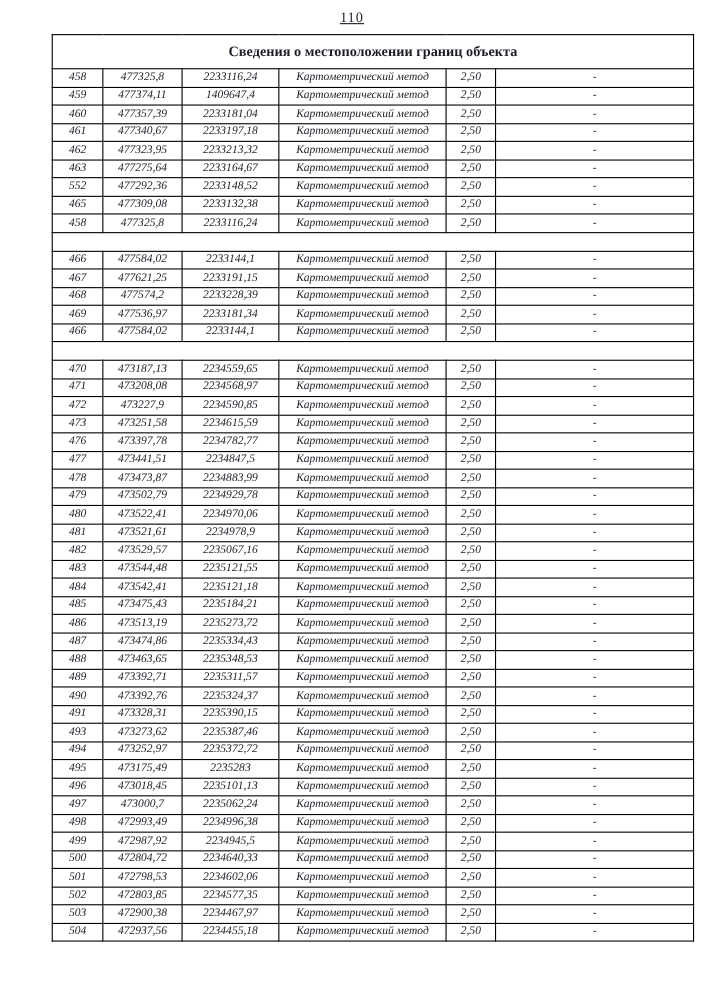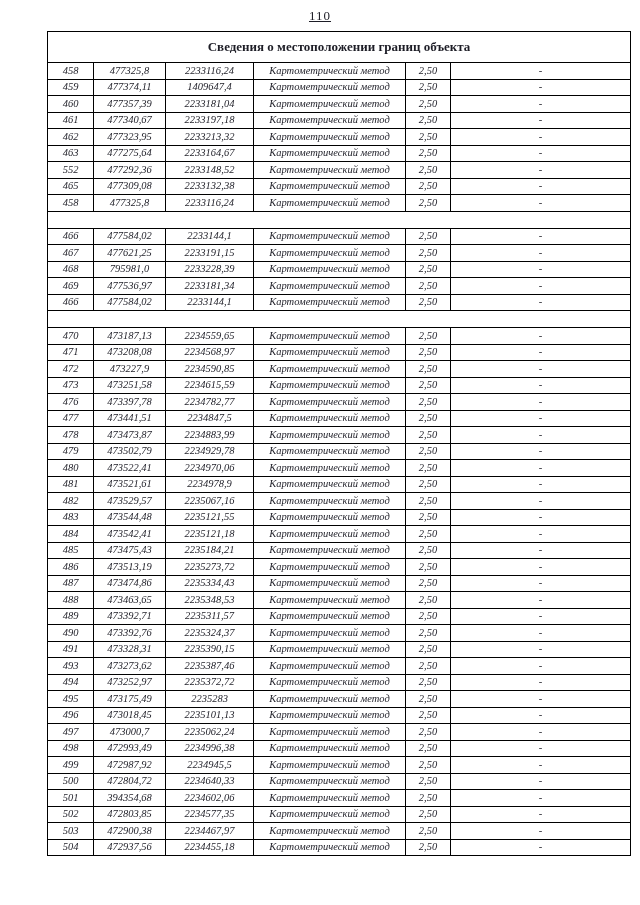--- a/index.html
+++ b/index.html
@@ -166,21 +166,21 @@
         <tr>
           <td>467</td>
           <td>477621,25</td>
           <td>2233191,15</td>
           <td>Картометрический метод</td>
           <td>2,50</td>
           <td>-</td>
         </tr>
         <tr>
           <td>468</td>
-          <td>795981,0</td>
+          <td>477574,2</td>
           <td>2233228,39</td>
           <td>Картометрический метод</td>
           <td>2,50</td>
           <td>-</td>
         </tr>
         <tr>
           <td>469</td>
           <td>477536,97</td>
           <td>2233181,34</td>
           <td>Картометрический метод</td>
@@ -417,21 +417,21 @@
         <tr>
           <td>500</td>
           <td>472804,72</td>
           <td>2234640,33</td>
           <td>Картометрический метод</td>
           <td>2,50</td>
           <td>-</td>
         </tr>
         <tr>
           <td>501</td>
-          <td>394354,68</td>
+          <td>472798,53</td>
           <td>2234602,06</td>
           <td>Картометрический метод</td>
           <td>2,50</td>
           <td>-</td>
         </tr>
         <tr>
           <td>502</td>
           <td>472803,85</td>
           <td>2234577,35</td>
           <td>Картометрический метод</td>

